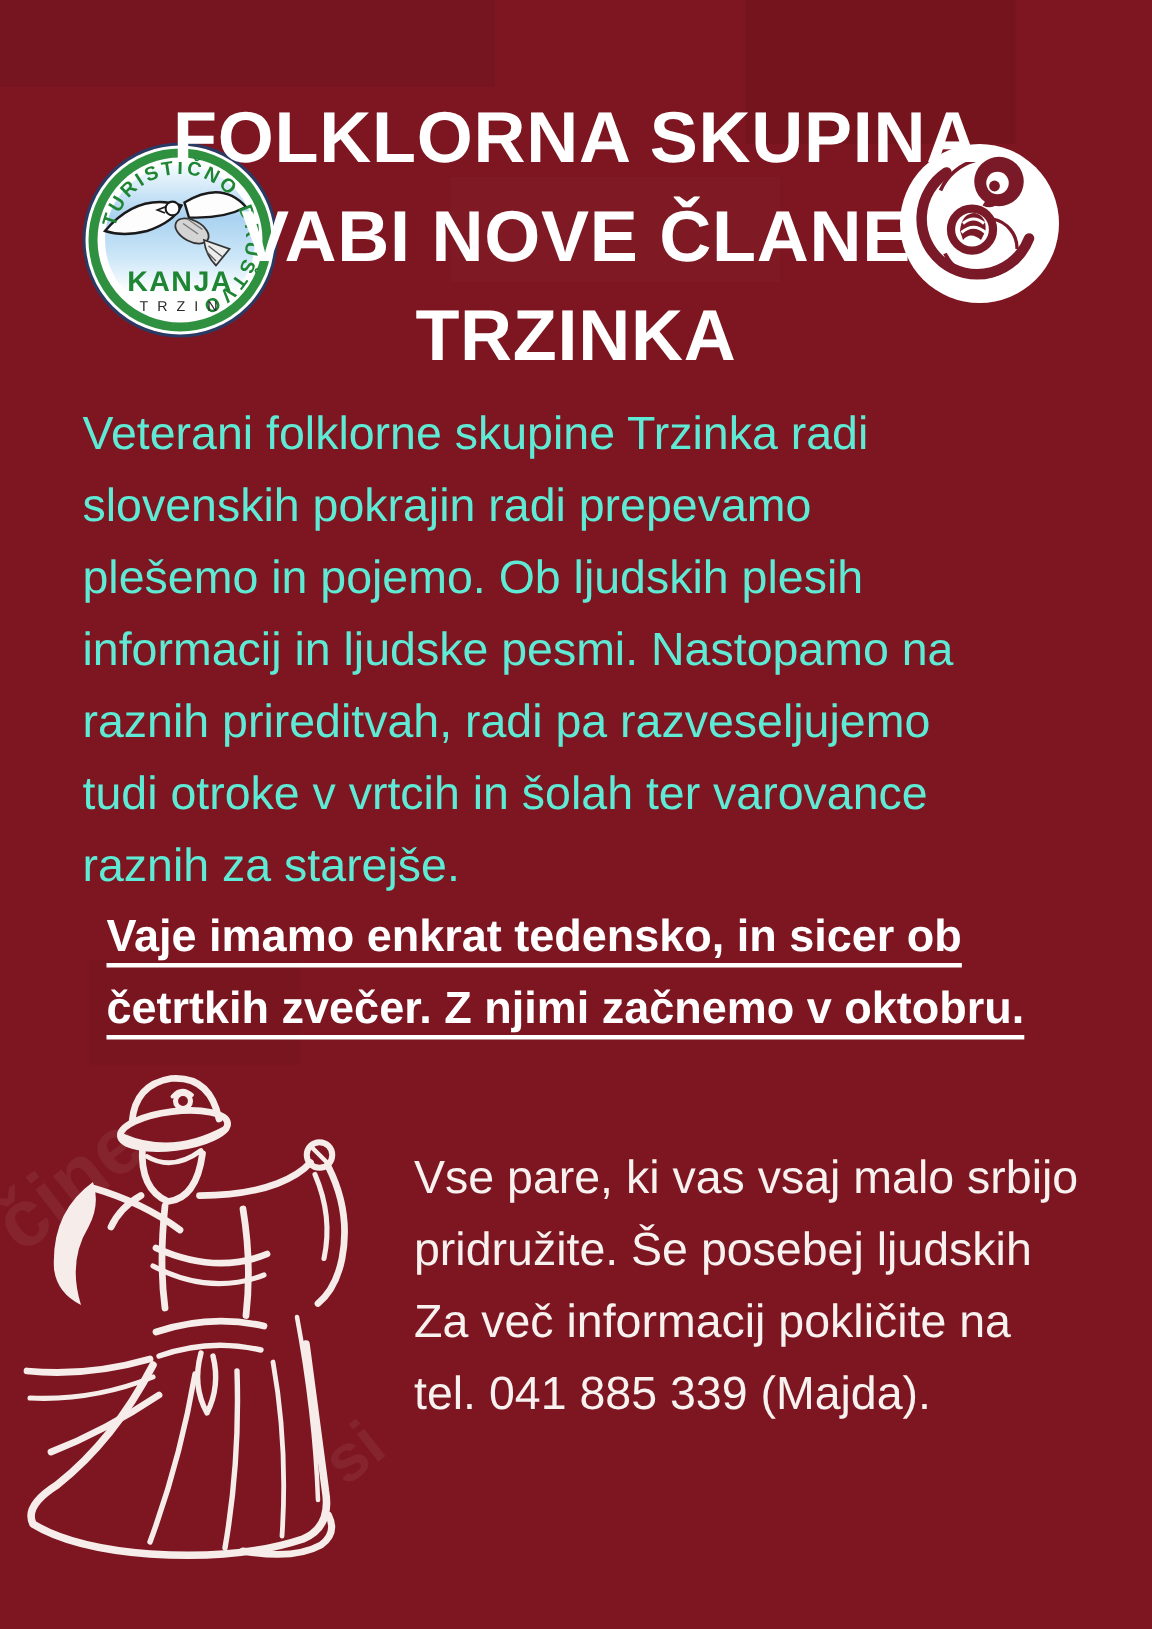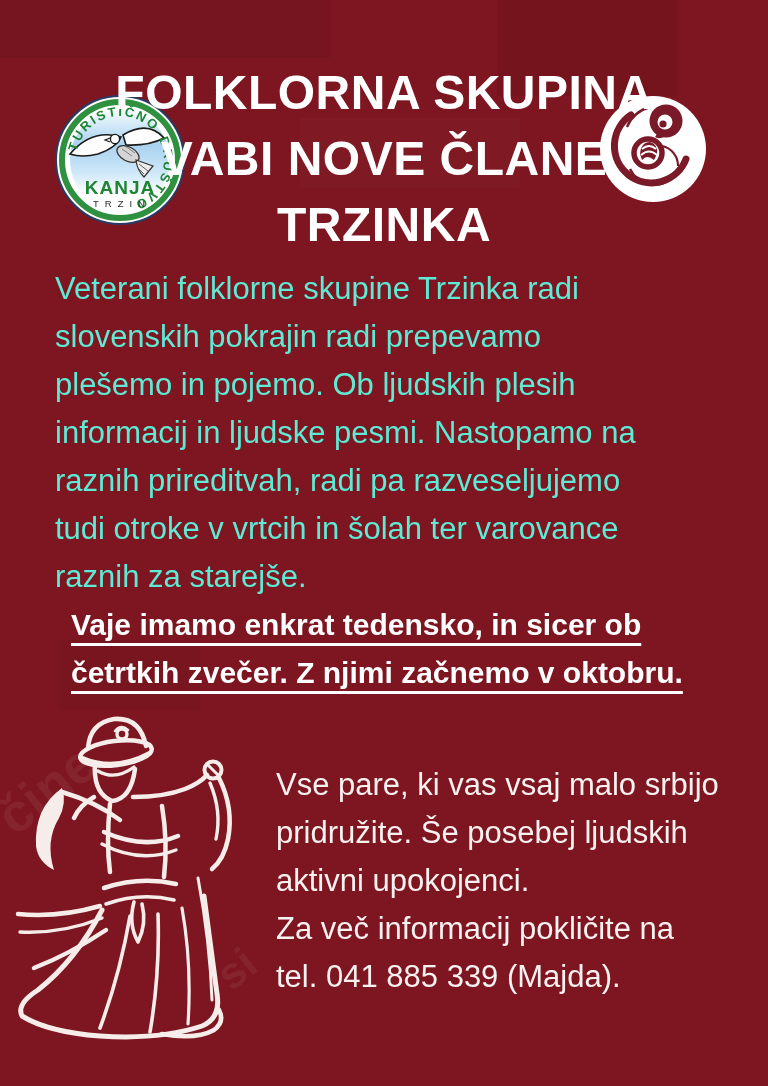--- a/index.html
+++ b/index.html
@@ -198,18 +198,17 @@
         </g>
       </g>
 
       <path d="M48,88 Q 20,108 22,146 Q 24,162 40,170 Q 31,141 45,118 Q 53,103 48,88 Z" fill="#F6EDEA" stroke="none"></path>
     </svg>
   </div>
 
   <div class="invite">
     <div class="i-line">Vse pare, ki vas vsaj malo srbijo</div>
     <div class="i-line">pridružite. Še posebej ljudskih</div>
-    <div class="i-line">aktivni upokojenci.</div>
     <div class="i-line">Za več informacij pokličite na</div>
     <div class="i-line">tel. 041 885 339 (Majda).</div>
   </div>
 
 </div>
 
 </body></html>

